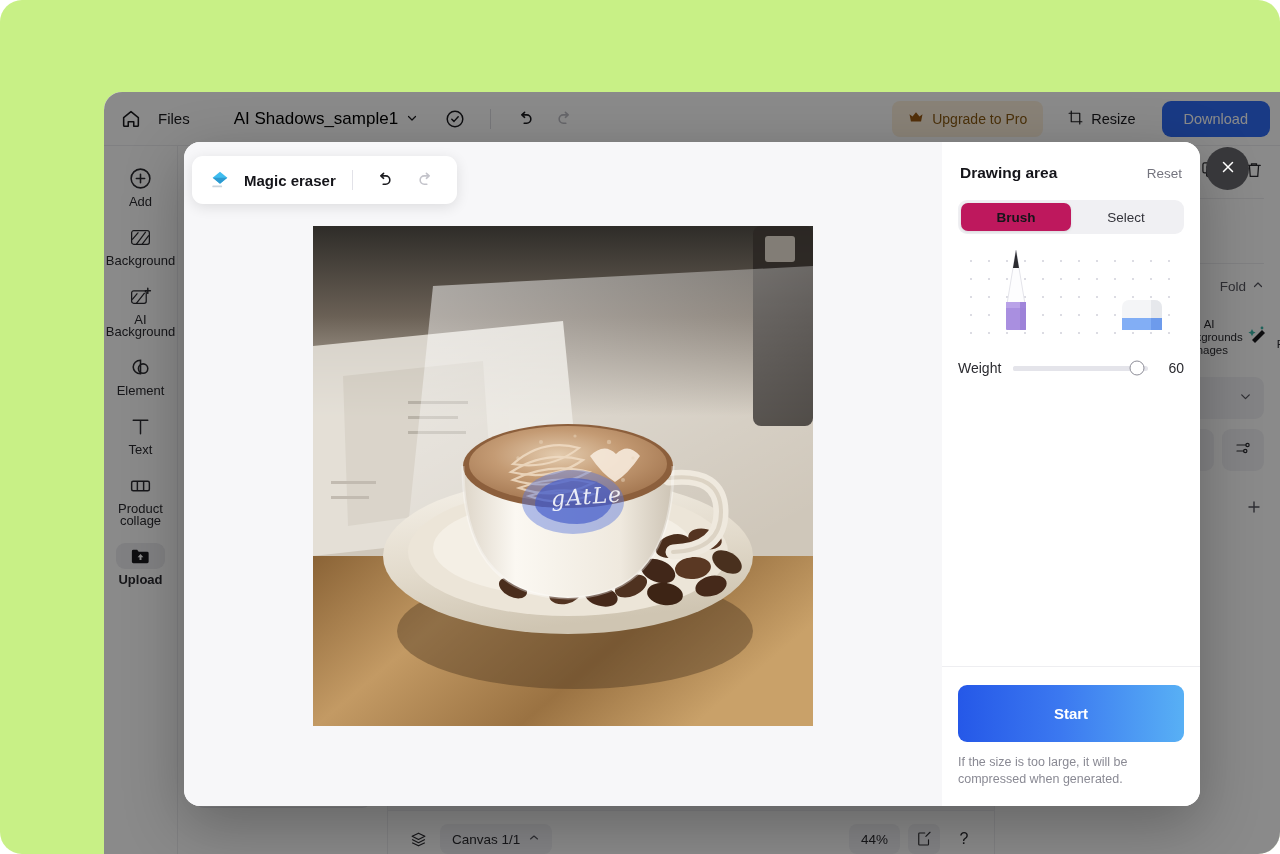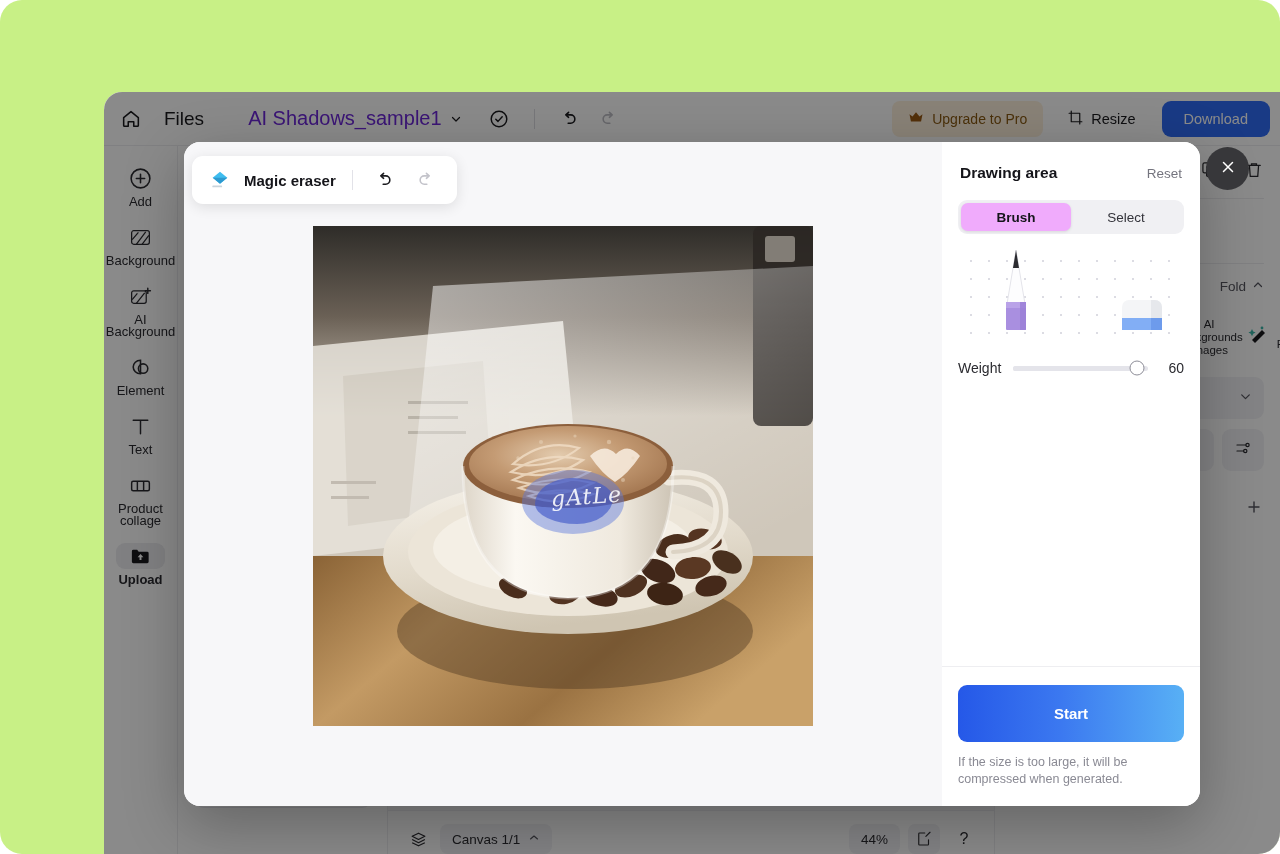--- a/index.html
+++ b/index.html
@@ -33,24 +33,24 @@
 
   
   #topbar {
     position: absolute; left: 0; top: 0;
     width: 100%; height: 54px;
     background: #ffffff;
     display: flex; align-items: center;
     border-bottom: 1px solid #ececf0;
   }
   .tb-home { width: 54px; display:flex; align-items:center; justify-content:center; cursor:pointer; }
-  .tb-files { font-size: 19px; color: #1b1b1f; margin-left: 6px; cursor:pointer; }
+  .tb-files { font-size: 15px; color: #1b1b1f; margin-left: 0; cursor:pointer; }
   .tb-docname {
     display:flex; align-items:flex-start; gap:8px;
-    margin-left: 44px; font-size: 20px; color:#6d28d9; cursor:pointer;
+    margin-left: 44px; font-size: 17px; color:#000000; cursor:pointer;
   }
   .tb-cloud { margin-left: 26px; display:flex; align-items:center; cursor:pointer; }
   .tb-sep { width:1px; height:20px; background:#dcdce2; margin-left: 24px; }
   .tb-undo { margin-left: 24px; cursor:pointer; display:flex; }
   .tb-redo { margin-left: 20px; cursor:pointer; display:flex; }
   .tb-spacer { flex:1; }
   .tb-upgrade {
     display:flex; align-items:center; gap:8px;
     height: 36px; padding: 0 16px; border-radius: 8px;
     background: #fdf0dd; color:#8a5a12; font-size: 14px; font-weight: 500;
@@ -252,21 +252,21 @@
   .seg {
     margin: 18px 16px 0;
     height: 34px; border-radius: 9px; background:#f0f0f3;
     display:flex; padding: 3px;
   }
   .seg .seg-item {
     flex:1; display:flex; align-items:center; justify-content:center;
     font-size: 13.5px; color:#33333a; border-radius: 7px; cursor:pointer;
   }
   .seg .seg-item.active {
-    background:#f0abfc; font-weight:700; color:#15151a;
+    background:#be185d; font-weight:700; color:#15151a;
     box-shadow: 0 1px 3px rgba(0,0,0,.10);
   }
 
   #tool-picker {
     margin: 12px 16px 0; height: 92px; position: relative;
     background-image: radial-gradient(#dcdce3 1.1px, transparent 1.1px);
     background-size: 18px 18px; background-position: 4px 6px;
   }
   #pencil-tool { position:absolute; left: 36px; bottom: 0; cursor:pointer; }
   #eraser-tool { position:absolute; left: 162px; bottom: 2px; cursor:pointer; }

